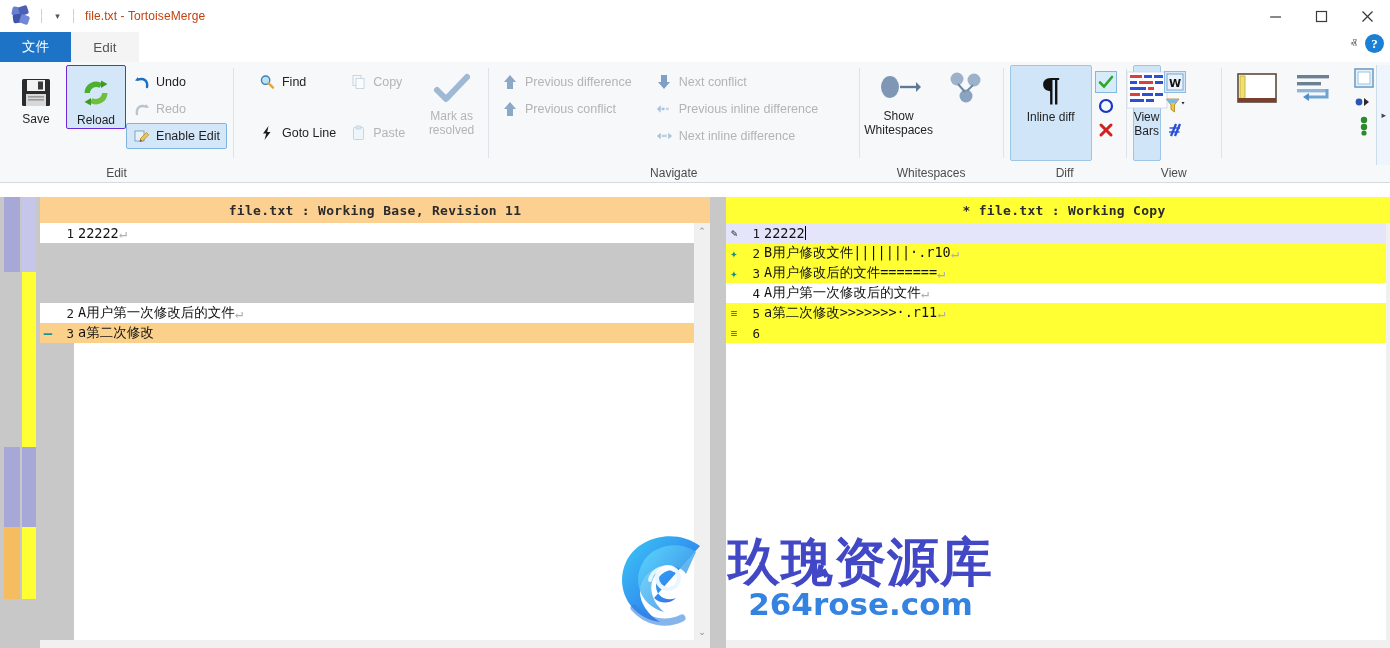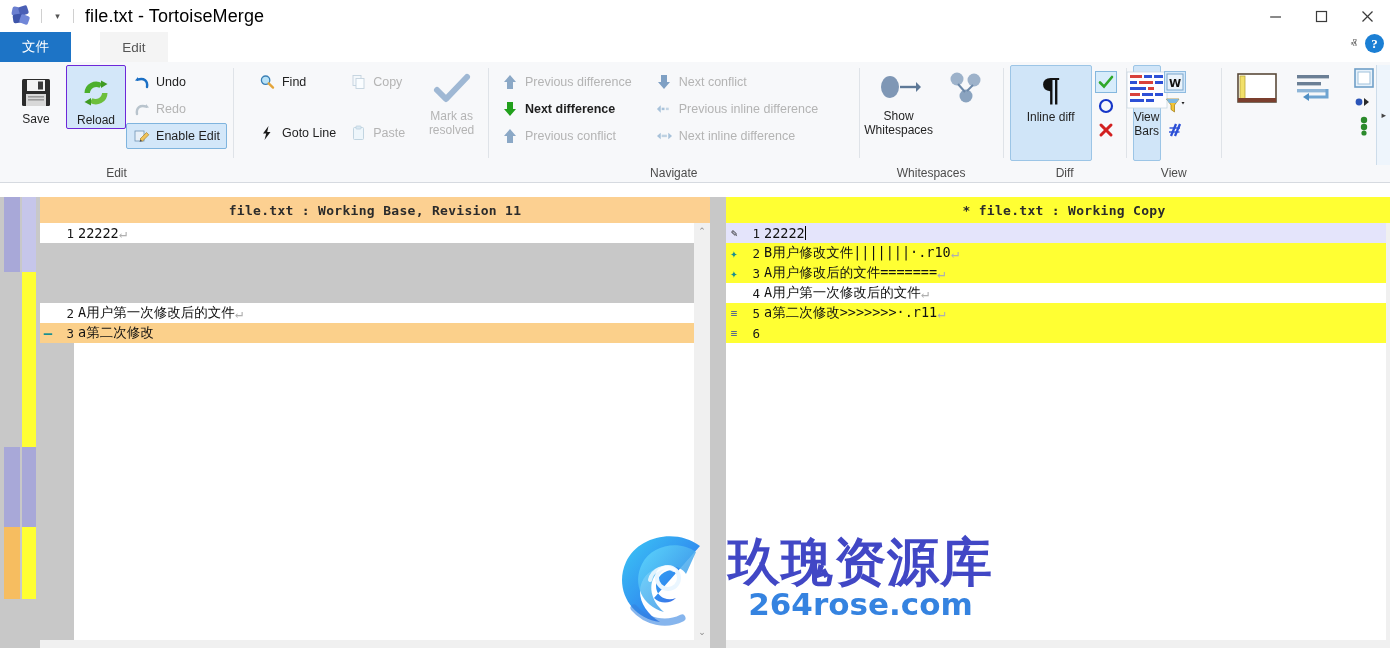--- a/index.html
+++ b/index.html
@@ -19,30 +19,30 @@
     background:#ffffff; display:flex; align-items:center;
   }
   .tb-icon { margin-left:12px; width:20px; height:20px; position:relative; }
   .tb-icon .blade { position:absolute; width:9px; height:9px; background:#5b6fbf; border-radius:2px; }
   .tb-icon .b1 { left:0; top:1px; background:#6b7fd0; transform:rotate(12deg); }
   .tb-icon .b2 { left:7px; top:0px; background:#4a5fb5; transform:rotate(-18deg); }
   .tb-icon .b3 { left:1px; top:8px; background:#3f55aa; transform:rotate(-8deg); }
   .tb-icon .b4 { left:8px; top:9px; background:#7187d8; transform:rotate(20deg); }
   .tb-sep { width:1px; height:14px; background:#d0d0d0; margin:0 9px; }
   .tb-qat { width:13px; text-align:center; color:#555; font-size:9px; line-height:1; }
-  .tb-title { font-size:18px; color:#000000; margin-left:2px; letter-spacing:0.1px; }
+  .tb-title { font-size:12px; color:#c2410c; margin-left:2px; letter-spacing:0.1px; }
   .win-btns { position:absolute; right:0; top:0; height:32px; display:flex; }
   .win-btn { width:46px; height:32px; display:flex; align-items:center; justify-content:center;
              color:#3b3b3b; font-size:13px; }
   .win-btn svg { display:block; }
 
   
   .tabstrip {
     position:absolute; left:0; top:32px; width:1390px; height:30px;
-    background:#ffffff; display:flex; align-items:flex-end;gap:29px;
+    background:#ffffff; display:flex; align-items:flex-end;
   }
   .tab {
     height:30px; padding:0 22px; display:flex; align-items:center;
     font-size:13.5px; color:#4a4a4a;
   }
   .tab.file-tab { background:#1d74c6; color:#ffffff; min-width:70px; justify-content:center; }
   .tab.edit-tab { background:#f4f4f4; color:#555; min-width:68px; justify-content:center; }
   .ribbon-right-ctrl {
     position:absolute; right:6px; top:34px; display:flex; align-items:center; gap:8px;
   }
@@ -332,28 +332,20 @@
     <div class="rgroup" style="width:380px;">
       <div class="gbody">
         <div class="smallcol">
           <div class="smallbtn dis">
             <span class="ico">
               <svg width="14" height="16" viewBox="0 0 14 16">
                   <path d="M7 1 L13 8 L10 8 L10 15 L4 15 L4 8 L1 8 z" fill="#8ba8c6"></path>
                 </svg>
             </span>
             <span>Previous difference</span>
-          </div>
-          <div class="smallbtn bold">
-            <span class="ico">
-              <svg width="14" height="16" viewBox="0 0 14 16">
-                  <path d="M7 15 L13 8 L10 8 L10 1 L4 1 L4 8 L1 8 z" fill="#22a01c"></path>
-                </svg>
-            </span>
-            <span>Next difference</span>
           </div>
           <div class="smallbtn dis">
             <span class="ico">
               <svg width="14" height="16" viewBox="0 0 14 16">
                   <path d="M7 1 L13 8 L10 8 L10 15 L4 15 L4 8 L1 8 z" fill="#8ba8c6"></path>
                 </svg>
             </span>
             <span>Previous conflict</span>
           </div>
         </div>

